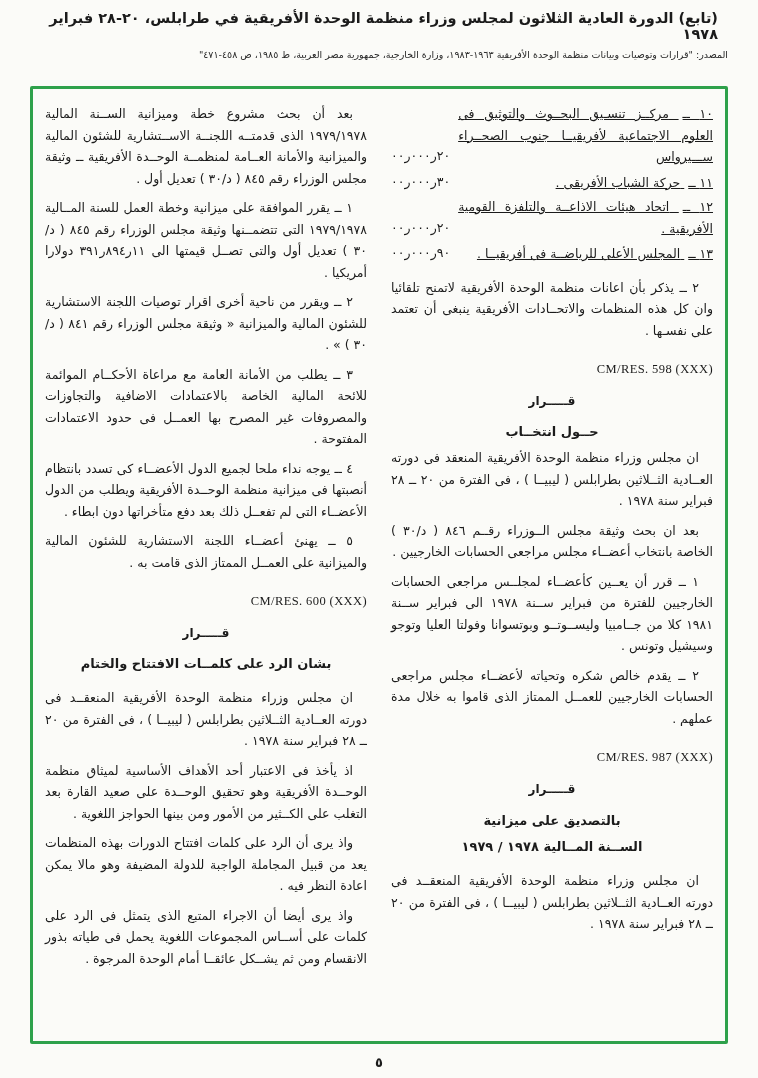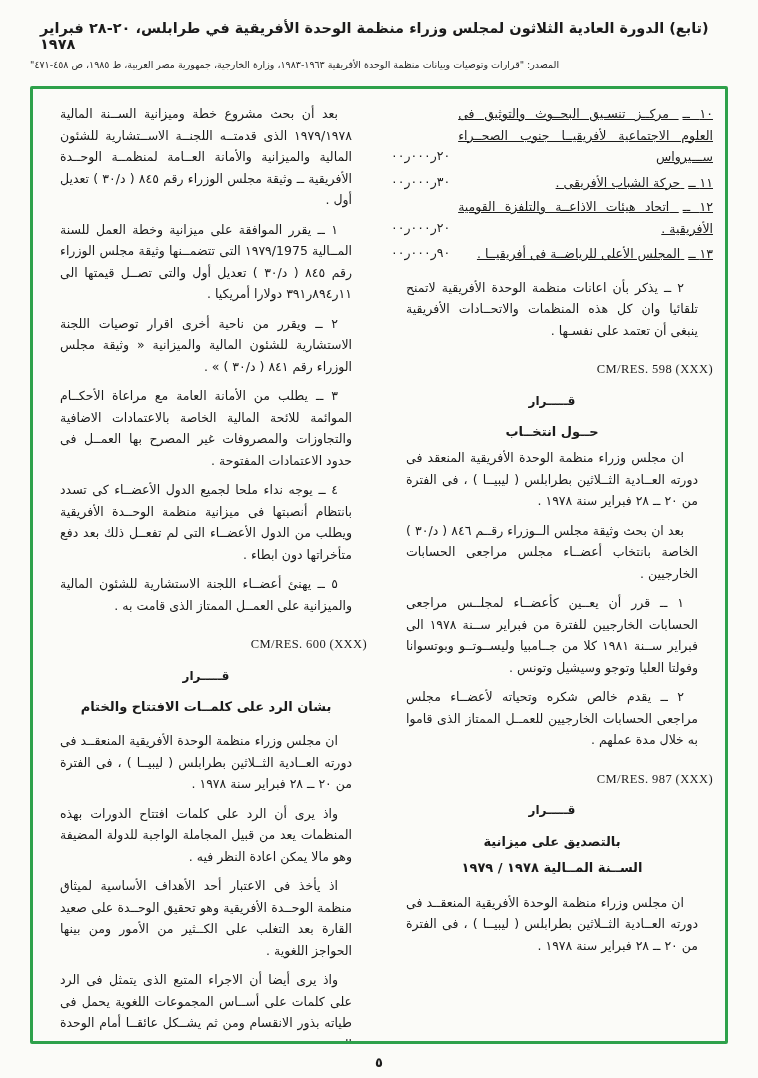--- a/index.html
+++ b/index.html
@@ -11,40 +11,40 @@
   html,body{margin:0;padding:0;background:#e8e8e6;}
   .page{
     position:relative;
     width:758px;height:1078px;
     margin:0 auto;
     background:var(--paper);
     color:var(--ink);
     font-family:"DejaVu Sans","Liberation Sans",sans-serif;
     overflow:hidden;
   }
-  .doc-header{ text-align:left; padding-top:20px; direction:rtl; }
+  .doc-header{ text-align:right; padding-top:10px; direction:rtl; }
   .doc-title{ font-size:14.5px; font-weight:700; padding:0 40px; }
   .doc-source{ font-size:9.5px; margin-top:7px; color:#272727; padding:0 30px; }
   .frame{
     position:absolute; top:86px; left:30px; right:30px; bottom:34px;
     border:3px solid var(--frame_green);
     border-radius:2px;
     background:transparent;
   }
   .columns{
     position:absolute; inset:0;
     padding:14px 12px;
     display:flex; gap:24px;
     direction:rtl;
     overflow:hidden;
     font-size:12.5px; line-height:1.72;
     text-align:justify;
   }
   .col{ flex:1 1 0; min-width:0; }
-  .para{ margin:0 15px 8px; text-indent:14px; }
+  .para{ margin:0 0 8px; text-indent:14px; }
   .budget-list{ margin-bottom:12px; }
   .budget-item{ display:flex; align-items:flex-end; gap:8px; margin-bottom:3px; }
   .budget-text{ flex:1 1 auto;text-decoration:underline; }
   .budget-num{ margin-left:4px; }
   .budget-amount{ flex:0 0 auto; white-space:nowrap; padding-bottom:1px; }
   .note-para{ margin-top:12px; }
   .res-code{
     direction:ltr; text-align:right;
     font-family:"Liberation Serif","DejaVu Serif",serif;
     font-size:12.5px; letter-spacing:.4px;
@@ -118,32 +118,32 @@
         <h2 class="res-heading">قـــــرار</h2>
         <h3 class="res-sub">بالتصديق على ميزانية</h3>
         <h3 class="res-sub res-sub-last">الســنة المــالية ١٩٧٨ / ١٩٧٩</h3>
         <p class="para">ان مجلس وزراء منظمة الوحدة الأفريقية المنعقــد فى دورته العــادية الثــلاثين بطرابلس ( ليبيــا ) ، فى الفترة من ٢٠ ــ ٢٨ فبراير سنة ١٩٧٨ .</p>
 
       </section>
 
       <section class="col">
 
         <p class="para">بعد أن بحث مشروع خطة وميزانية الســنة المالية ١٩٧٩/١٩٧٨ الذى قدمتــه اللجنــة الاســتشارية للشئون المالية والميزانية والأمانة العــامة لمنظمــة الوحــدة الأفريقية ــ وثيقة مجلس الوزراء رقم ٨٤٥ ( د/٣٠ ) تعديل أول .</p>
-        <p class="para">١ ــ يقرر الموافقة على ميزانية وخطة العمل للسنة المــالية ١٩٧٩/1975 التى تتضمــنها وثيقة مجلس الوزراء رقم ٨٤٥ ( د/٣٠ ) تعديل أول والتى تصــل قيمتها الى ١١ر٨٩٤ر٣٩١ دولارا أمريكيا .</p>
+        <p class="para">١ ــ يقرر الموافقة على ميزانية وخطة العمل للسنة المــالية ١٩٧٩/١٩٧٨ التى تتضمــنها وثيقة مجلس الوزراء رقم ٨٤٥ ( د/٣٠ ) تعديل أول والتى تصــل قيمتها الى ١١ر٨٩٤ر٣٩١ دولارا أمريكيا .</p>
         <p class="para">٢ ــ ويقرر من ناحية أخرى اقرار توصيات اللجنة الاستشارية للشئون المالية والميزانية « وثيقة مجلس الوزراء رقم ٨٤١ ( د/٣٠ ) » .</p>
         <p class="para">٣ ــ يطلب من الأمانة العامة مع مراعاة الأحكــام الموائمة للائحة المالية الخاصة بالاعتمادات الاضافية والتجاوزات والمصروفات غير المصرح بها العمــل فى حدود الاعتمادات المفتوحة .</p>
         <p class="para">٤ ــ يوجه نداء ملحا لجميع الدول الأعضــاء كى تسدد بانتظام أنصبتها فى ميزانية منظمة الوحــدة الأفريقية ويطلب من الدول الأعضــاء التى لم تفعــل ذلك بعد دفع متأخراتها دون ابطاء .</p>
         <p class="para">٥ ــ يهنئ أعضــاء اللجنة الاستشارية للشئون المالية والميزانية على العمــل الممتاز الذى قامت به .</p>
 
         <div class="res-code">CM/RES. 600 (XXX)</div>
         <h2 class="res-heading">قـــــرار</h2>
         <h3 class="res-sub res-sub-last">بشان الرد على كلمــات الافتتاح والختام</h3>
         <p class="para">ان مجلس وزراء منظمة الوحدة الأفريقية المنعقــد فى دورته العــادية الثــلاثين بطرابلس ( ليبيــا ) ، فى الفترة من ٢٠ ــ ٢٨ فبراير سنة ١٩٧٨ .</p>
+        <p class="para">اذ يأخذ فى الاعتبار أحد الأهداف الأساسية لميثاق منظمة الوحــدة الأفريقية وهو تحقيق الوحــدة على صعيد القارة بعد التغلب على الكــثير من الأمور ومن بينها الحواجز اللغوية .</p>
         <p class="para">واذ يرى أن الرد على كلمات افتتاح الدورات بهذه المنظمات يعد من قبيل المجاملة الواجبة للدولة المضيفة وهو مالا يمكن اعادة النظر فيه .</p>
-        <p class="para">اذ يأخذ فى الاعتبار أحد الأهداف الأساسية لميثاق منظمة الوحــدة الأفريقية وهو تحقيق الوحــدة على صعيد القارة بعد التغلب على الكــثير من الأمور ومن بينها الحواجز اللغوية .</p>
         <p class="para">واذ يرى أيضا أن الاجراء المتبع الذى يتمثل فى الرد على كلمات على أســاس المجموعات اللغوية يحمل فى طياته بذور الانقسام ومن ثم يشــكل عائقــا أمام الوحدة المرجوة .</p>
 
       </section>
 
     </div>
   </div>
 
   <footer class="page-footer">
     <span>٥</span>
   </footer>

